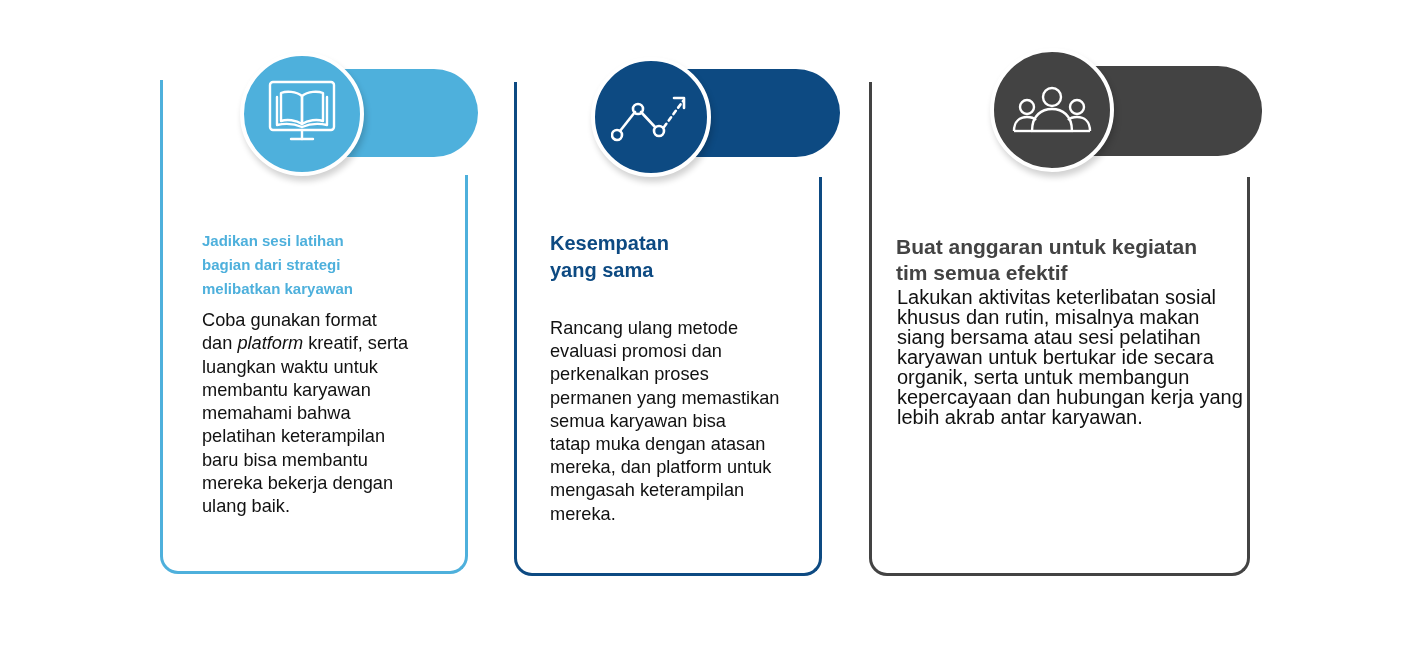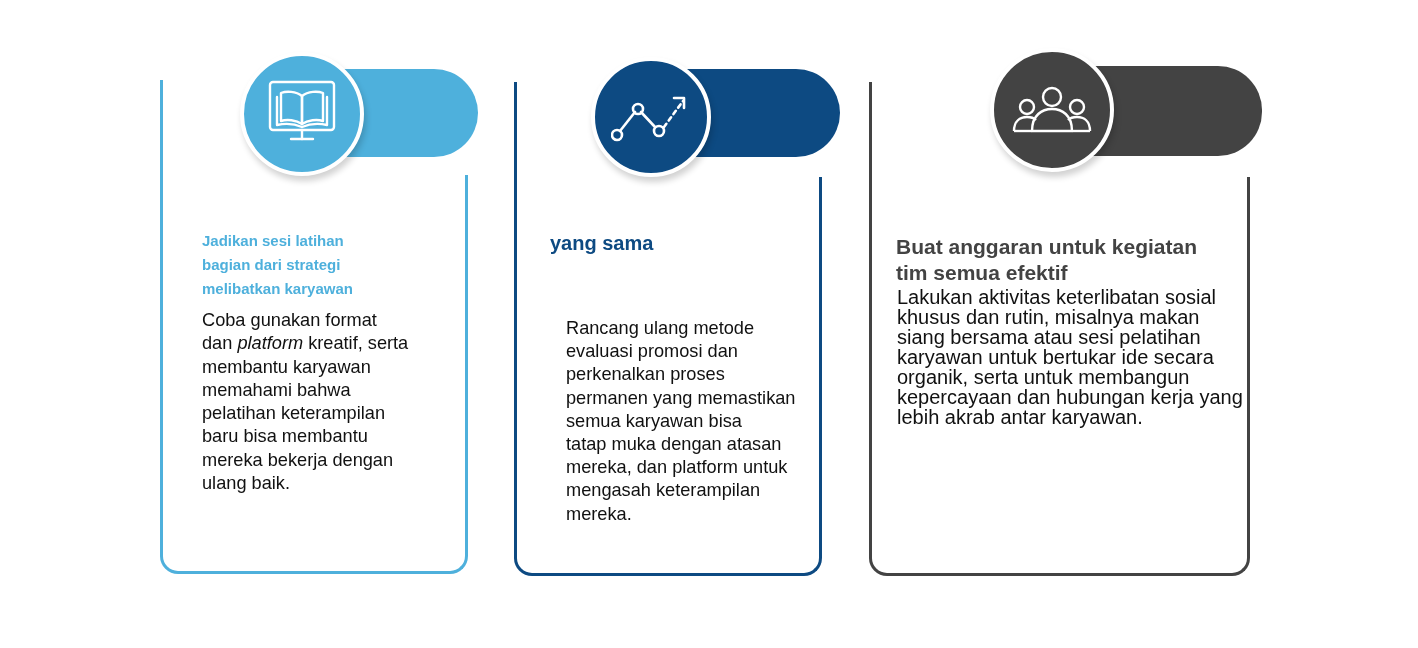--- a/index.html
+++ b/index.html
@@ -66,21 +66,21 @@
     #card1 .card-title { left: 202px; top: 229px; width: 240px; font-size: 15px; line-height: 24px; }
     #card1 .card-body { left: 202px; top: 309px; width: 240px; font-size: 18.2px; line-height: 23.3px; }
 
     
     #card2 { --accent: #0d4a82; --title-color: #0d4a82; }
     #card2 .card-frame { left: 514px; top: 82px; width: 308px; height: 494px; }
     #card2 .card-frame .right-cover { top: -2px; height: 97px; }
     #card2 .pill { left: 660px; top: 69px; width: 180px; height: 88px; }
     #card2 .icon-circle { left: 591px; top: 57px; width: 120px; height: 120px; }
     #card2 .card-title { left: 550px; top: 230px; width: 240px; font-size: 20px; line-height: 27px; }
-    #card2 .card-body { left: 550px; top: 317px; width: 256px; font-size: 18.2px; line-height: 23.2px; margin-left: 16px; }
+    #card2 .card-body { left: 550px; top: 317px; width: 256px; font-size: 18.2px; line-height: 23.2px; }
 
     
     #card3 { --accent: #434343; --title-color: #434343; }
     #card3 .card-frame { left: 869px; top: 82px; width: 381px; height: 494px; }
     #card3 .card-frame .right-cover { top: -2px; height: 97px; }
     #card3 .pill { left: 1080px; top: 66px; width: 182px; height: 90px; }
     #card3 .icon-circle { left: 990px; top: 48px; width: 124px; height: 124px; }
     #card3 .card-title { left: 896px; top: 234px; width: 330px; font-size: 21px; line-height: 26px; }
     #card3 .card-body { left: 897px; top: 287px; width: 330px; font-size: 20px; line-height: 20px; }
   </style>
@@ -105,20 +105,21 @@
       </svg>
     </div>
     <h2 class="card-title">
       <span class="line" style="display:block">Jadikan sesi latihan</span>
       <span class="line" style="display:block">bagian dari strategi</span>
       <span class="line" style="display:block">melibatkan karyawan</span>
     </h2>
     <div class="card-body">
       <span class="line">Coba gunakan format</span>
       <span class="line"><span>dan </span><em>platform</em><span> kreatif, serta</span></span>
+      <span class="line">luangkan waktu untuk</span>
       <span class="line">membantu karyawan</span>
       <span class="line">memahami bahwa</span>
       <span class="line">pelatihan keterampilan</span>
       <span class="line">baru bisa membantu</span>
       <span class="line">mereka bekerja dengan</span>
       <span class="line">ulang baik.</span>
     </div>
   </section>
 
   <section class="card" id="card2">
@@ -131,20 +132,21 @@
         <line x1="9" y1="44" x2="24" y2="25"></line>
         <line x1="30" y1="25" x2="44" y2="40"></line>
         <circle cx="6" cy="48" r="5"></circle>
         <circle cx="27" cy="22" r="5"></circle>
         <circle cx="48" cy="44" r="5"></circle>
         <line x1="53" y1="40" x2="72" y2="14" stroke-dasharray="4 4"></line>
         <polyline points="63,11 73,11 73,21"></polyline>
       </svg>
     </div>
     <h2 class="card-title">
+      <span class="line" style="display:block">Kesempatan</span>
       <span class="line" style="display:block">yang sama</span>
     </h2>
     <div class="card-body">
       <span class="line">Rancang ulang metode</span>
       <span class="line">evaluasi promosi dan</span>
       <span class="line">perkenalkan proses</span>
       <span class="line">permanen yang memastikan</span>
       <span class="line">semua karyawan bisa</span>
       <span class="line">tatap muka dengan atasan</span>
       <span class="line">mereka, dan platform untuk</span>

